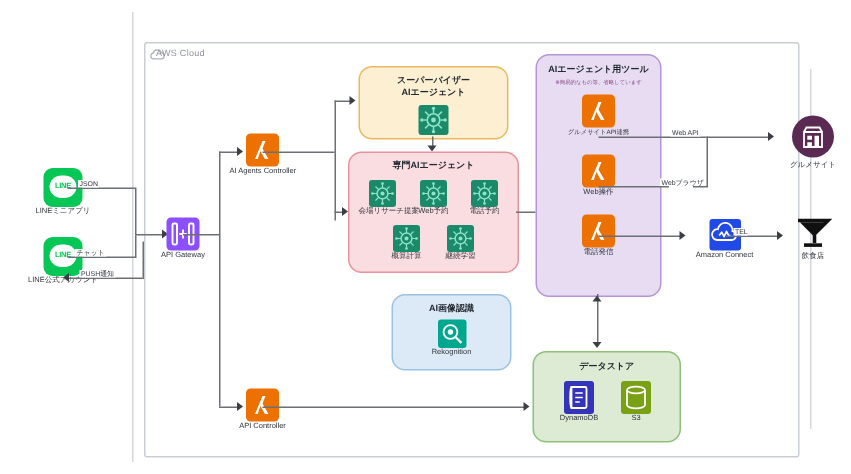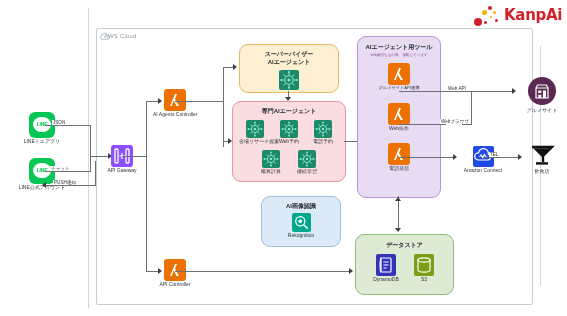--- a/index.html
+++ b/index.html
@@ -140,30 +140,20 @@
     position:absolute;font-size:4.6px;color:#2d3238;background:#fff;
     padding:0 1px;white-space:nowrap;
   }
   .vdiv{position:absolute;width:1px;background:#d4d8de;}
 </style>
 </head>
 <body>
 
 <div id="canvas">
 
-  <div class="abs" id="logo">
-    <div class="dot" style="left:6px;top:16px;width:8px;height:8px;background:#d0202a;"></div>
-    <div class="dot" style="left:14px;top:8px;width:5px;height:5px;background:#f5b500;"></div>
-    <div class="dot" style="left:20px;top:4px;width:4px;height:4px;background:#d0202a;"></div>
-    <div class="dot" style="left:25px;top:9px;width:3px;height:3px;background:#f5b500;"></div>
-    <div class="dot" style="left:16px;top:19px;width:3px;height:3px;background:#d0202a;"></div>
-    <div class="dot" style="left:27px;top:17px;width:3px;height:3px;background:#d0202a;"></div>
-    <div class="dot" style="left:22px;top:14px;width:2px;height:2px;background:#f5b500;"></div>
-    <span class="logo-text">KanpAi</span>
-  </div>
 
   <div class="abs" id="aws-cloud"></div>
   <svg class="abs" id="aws-cloud-icon" viewBox="0 0 16 12">
     <path d="M4 10h8a3 3 0 0 0 .3-6A4 4 0 0 0 4.6 4.3 3 3 0 0 0 4 10z" fill="none" stroke="#aeb4bc" stroke-width="1.3"></path>
   </svg>
   <div class="abs" id="aws-cloud-label">AWS Cloud</div>
 
   <div class="vdiv" style="left:88px;top:8px;height:300px;"></div>
   <div class="vdiv" style="left:540px;top:46px;height:240px;"></div>
 

